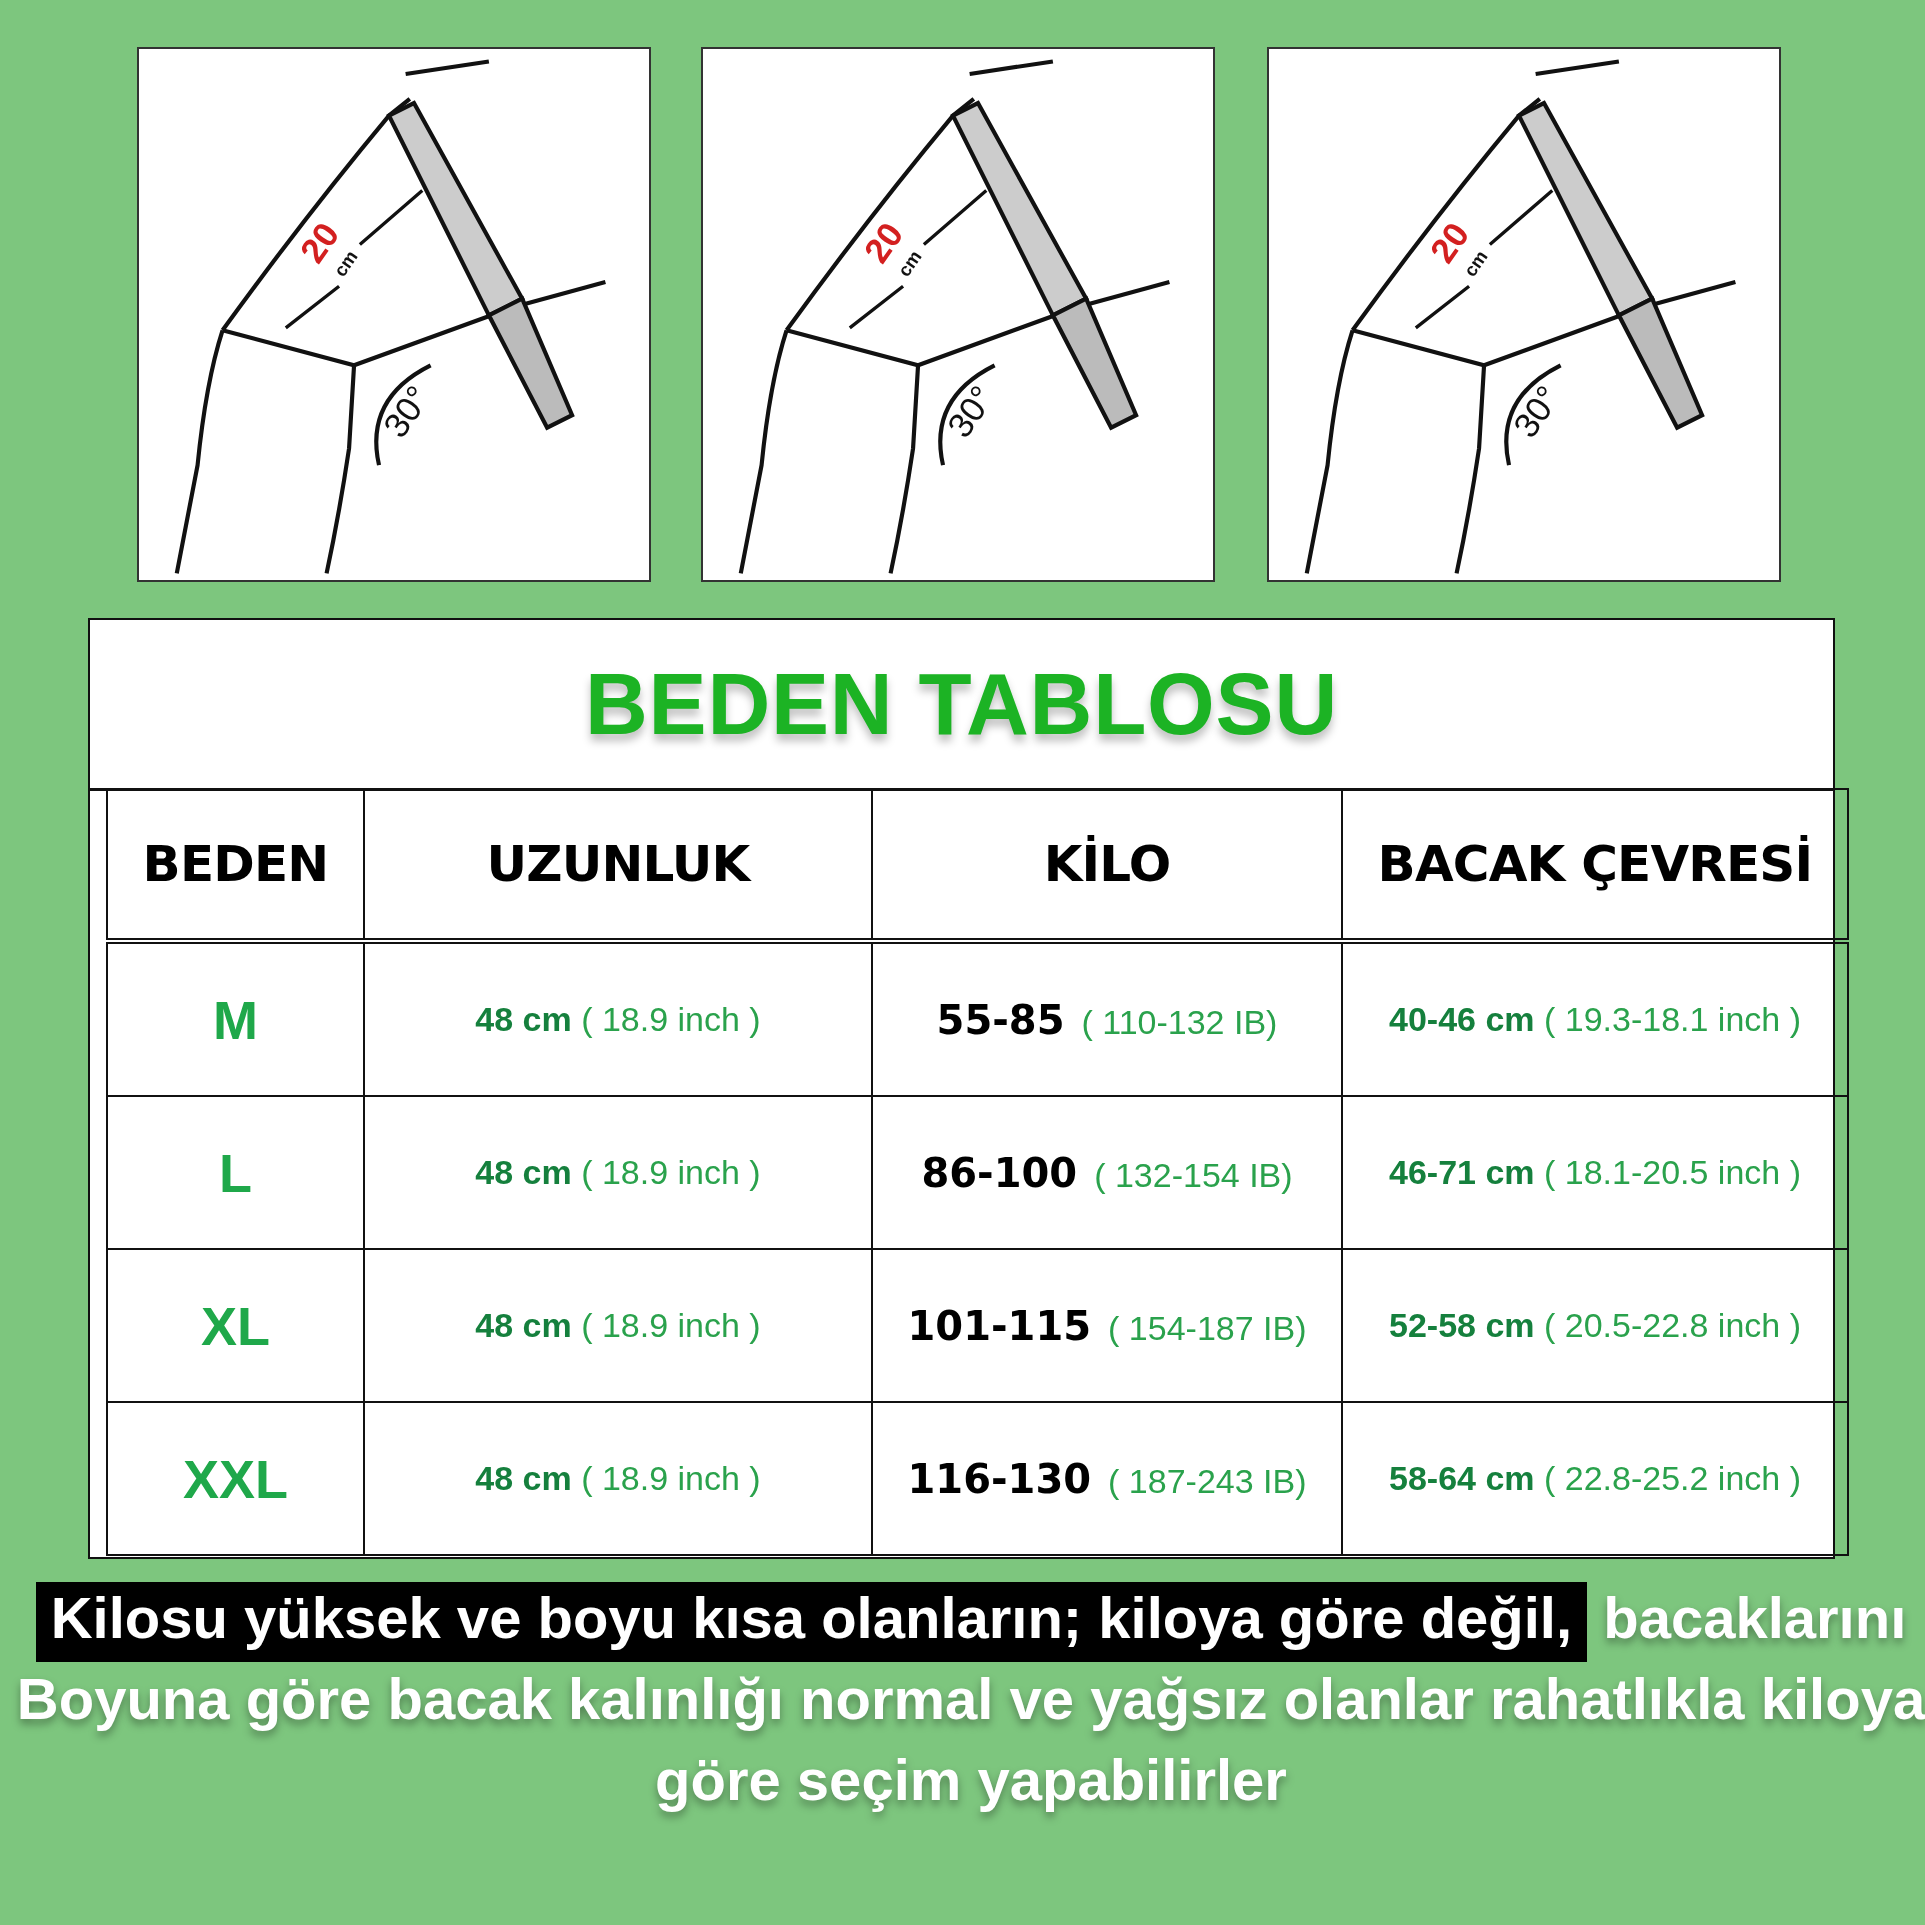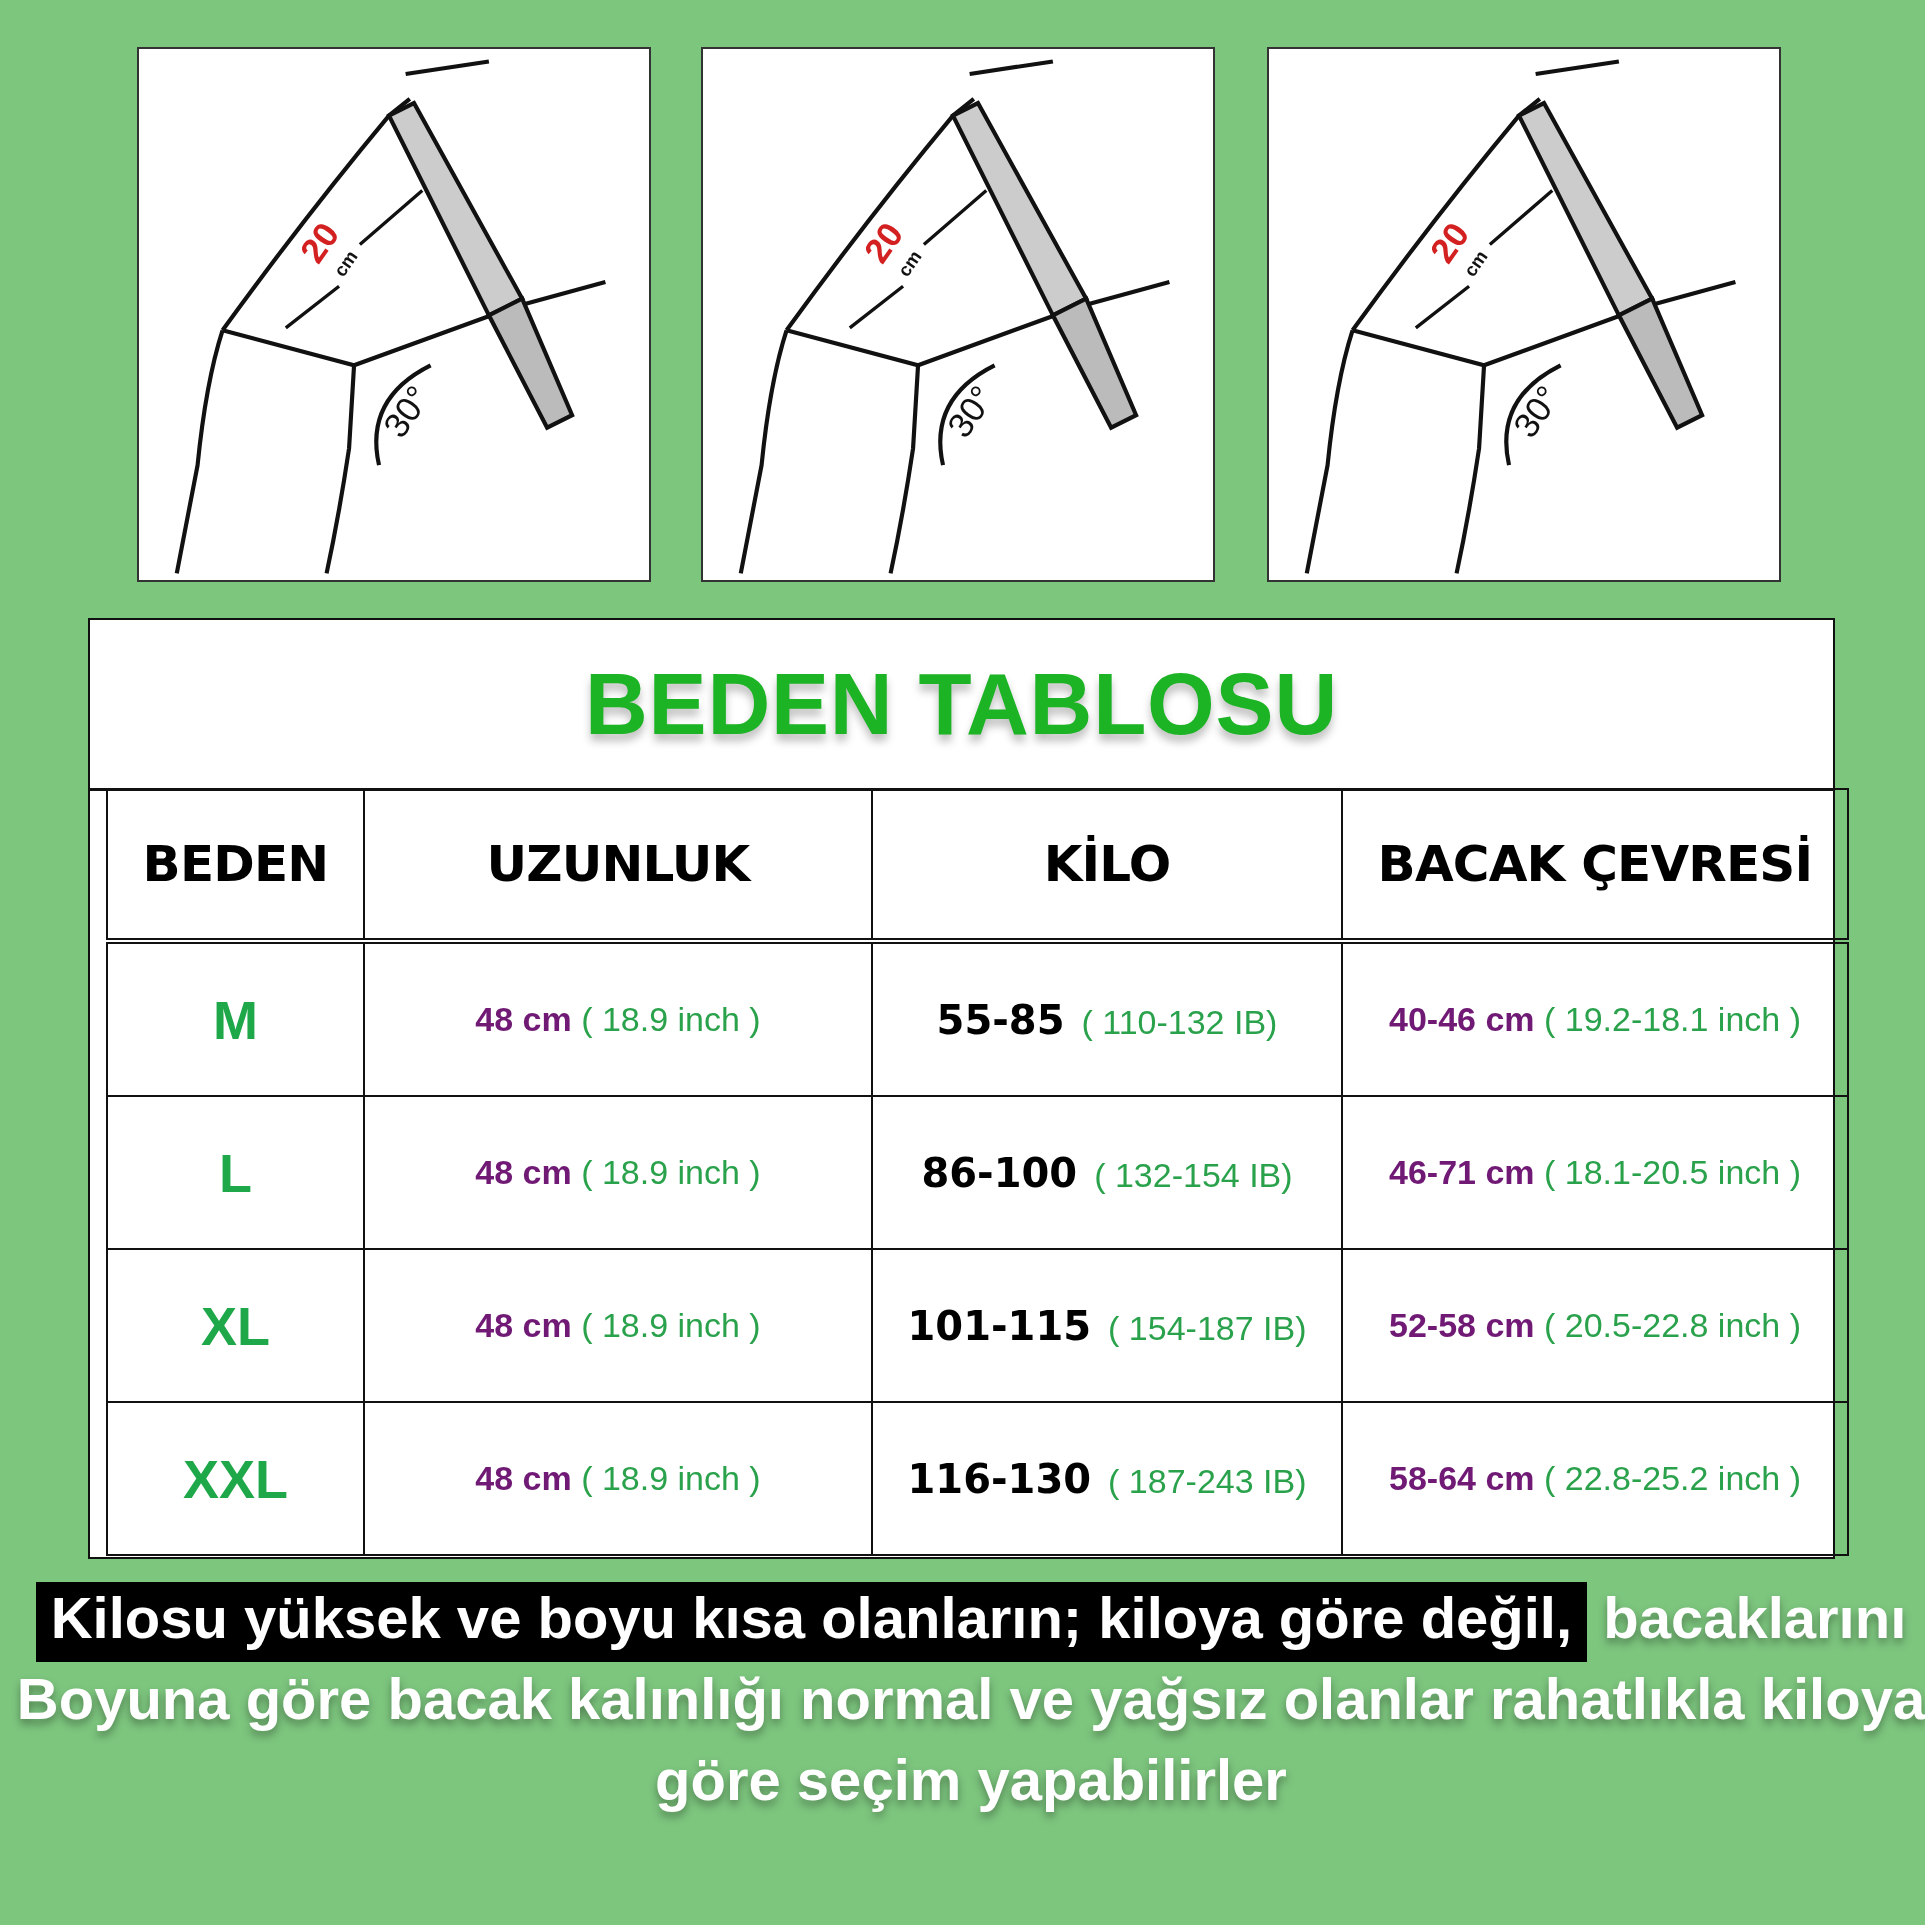--- a/index.html
+++ b/index.html
@@ -8,21 +8,21 @@
   .panel svg{width:100%;height:100%;display:block;}
   .table-wrap{position:absolute;left:88px;top:618px;width:1747px;height:941px;background:#fff;border:2.5px solid #111;box-sizing:border-box;}
   .title-row{position:absolute;left:0;top:0;width:100%;height:168px;border-bottom:3.4px solid #111;display:flex;align-items:center;justify-content:center;}
   .title{font-size:87px;font-weight:bold;color:#1cb324;text-shadow:0 6.7px 8.4px rgba(0,0,0,0.25);letter-spacing:0.8px;}
   table{position:absolute;left:16px;top:168px;width:100%;border-collapse:collapse;table-layout:fixed;}
   td,th{border:2.5px solid #111;text-align:center;padding:0;}
   th{height:148px;font-size:50px;font-weight:bold;color:#000;font-family:"DejaVu Sans",sans-serif;letter-spacing:-0.8px;}
   tr.head{border-bottom:6.7px double #111;}
   td{height:151px;font-size:34px;}
   .size{color:#1fa84a;font-weight:bold;font-size:54px;}
-  .dark{color:#701a75;font-weight:bold;}
+  .dark{color:#15803d;font-weight:bold;}
   .green{color:#2aa24c;}
   .kilo-main{font-family:"DejaVu Sans",sans-serif;font-weight:bold;font-size:40px;color:#000;margin-right:17px;}
   .note{position:absolute;left:0;top:1577px;width:1926px;text-align:center;color:#fff;font-weight:bold;font-size:58px;line-height:81px;text-shadow:0 5px 8.4px rgba(0,0,0,0.35);padding-left:8px;}
   .hl{background:#000;padding:3.4px 15px 11.7px 15px;text-shadow:none;}
 </style>
 </head>
 <body>
 
 <div class="panel" style="left:137px;">
   <svg viewBox="0 0 612 638">
@@ -91,21 +91,21 @@
         <tr class="head">
       <th>BEDEN</th>
       <th>UZUNLUK</th>
       <th>KİLO</th>
       <th>BACAK ÇEVRESİ</th>
     </tr>
     <tr>
       <td class="size">M</td>
       <td><span class="dark">48 cm</span> <span class="green">( 18.9 inch )</span></td>
       <td><span class="kilo-main">55-85</span><span class="green">( 110-132 IB)</span></td>
-      <td><span class="dark">40-46 cm</span> <span class="green">( 19.2-18.1 inch )</span></td>
+      <td><span class="dark">40-46 cm</span> <span class="green">( 19.3-18.1 inch )</span></td>
     </tr>
     <tr>
       <td class="size">L</td>
       <td><span class="dark">48 cm</span> <span class="green">( 18.9 inch )</span></td>
       <td><span class="kilo-main">86-100</span><span class="green">( 132-154 IB)</span></td>
       <td><span class="dark">46-71 cm</span> <span class="green">( 18.1-20.5 inch )</span></td>
     </tr>
     <tr>
       <td class="size">XL</td>
       <td><span class="dark">48 cm</span> <span class="green">( 18.9 inch )</span></td>

